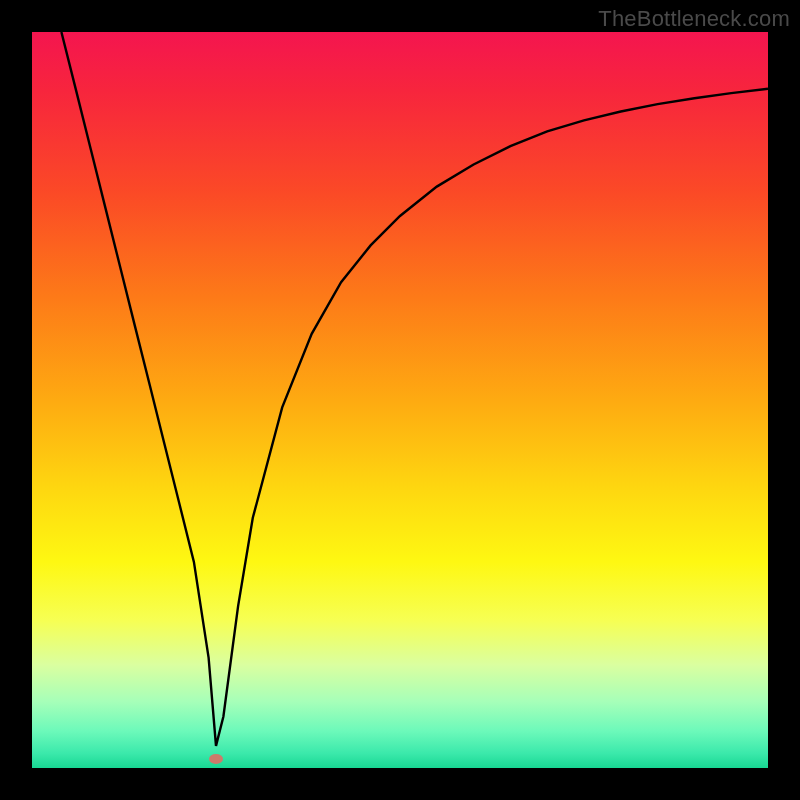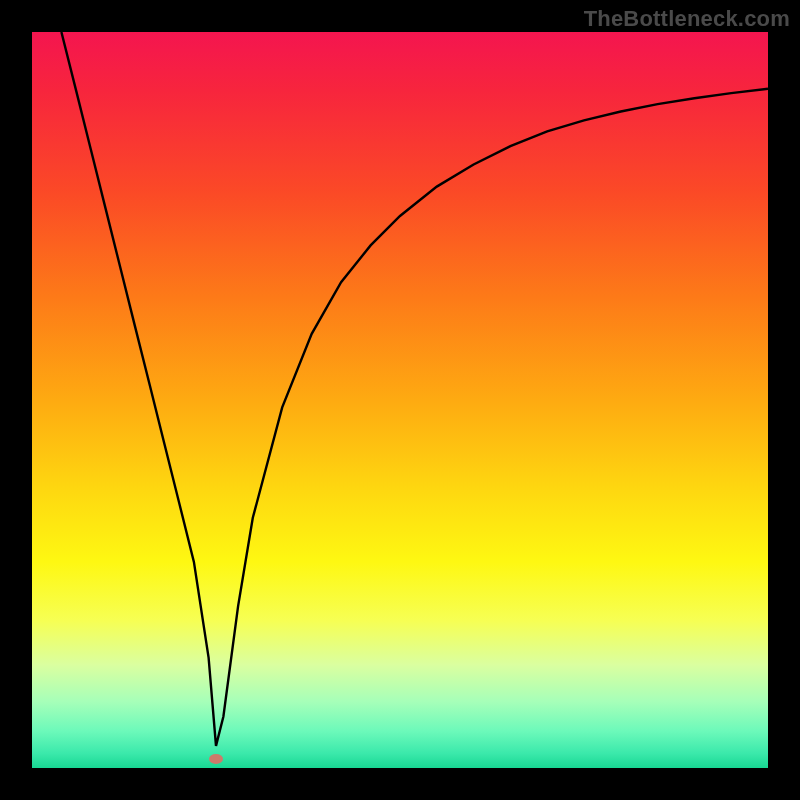--- a/index.html
+++ b/index.html
@@ -48,21 +48,21 @@
     height: 736px;
     pointer-events: none;
   }
   .watermark {
     position: absolute;
     top: 6px;
     right: 10px;
     color: #4a4a4a;
     font-size: 22px;
     letter-spacing: 0.2px;
-    font-weight: 700;
+    font-weight: 400;
     user-select: none;
   }
   .dot {
     position: absolute;
     width: 14px;
     height: 10px;
     border-radius: 50%;
     background: #cd7b6b;
   }
 </style>

